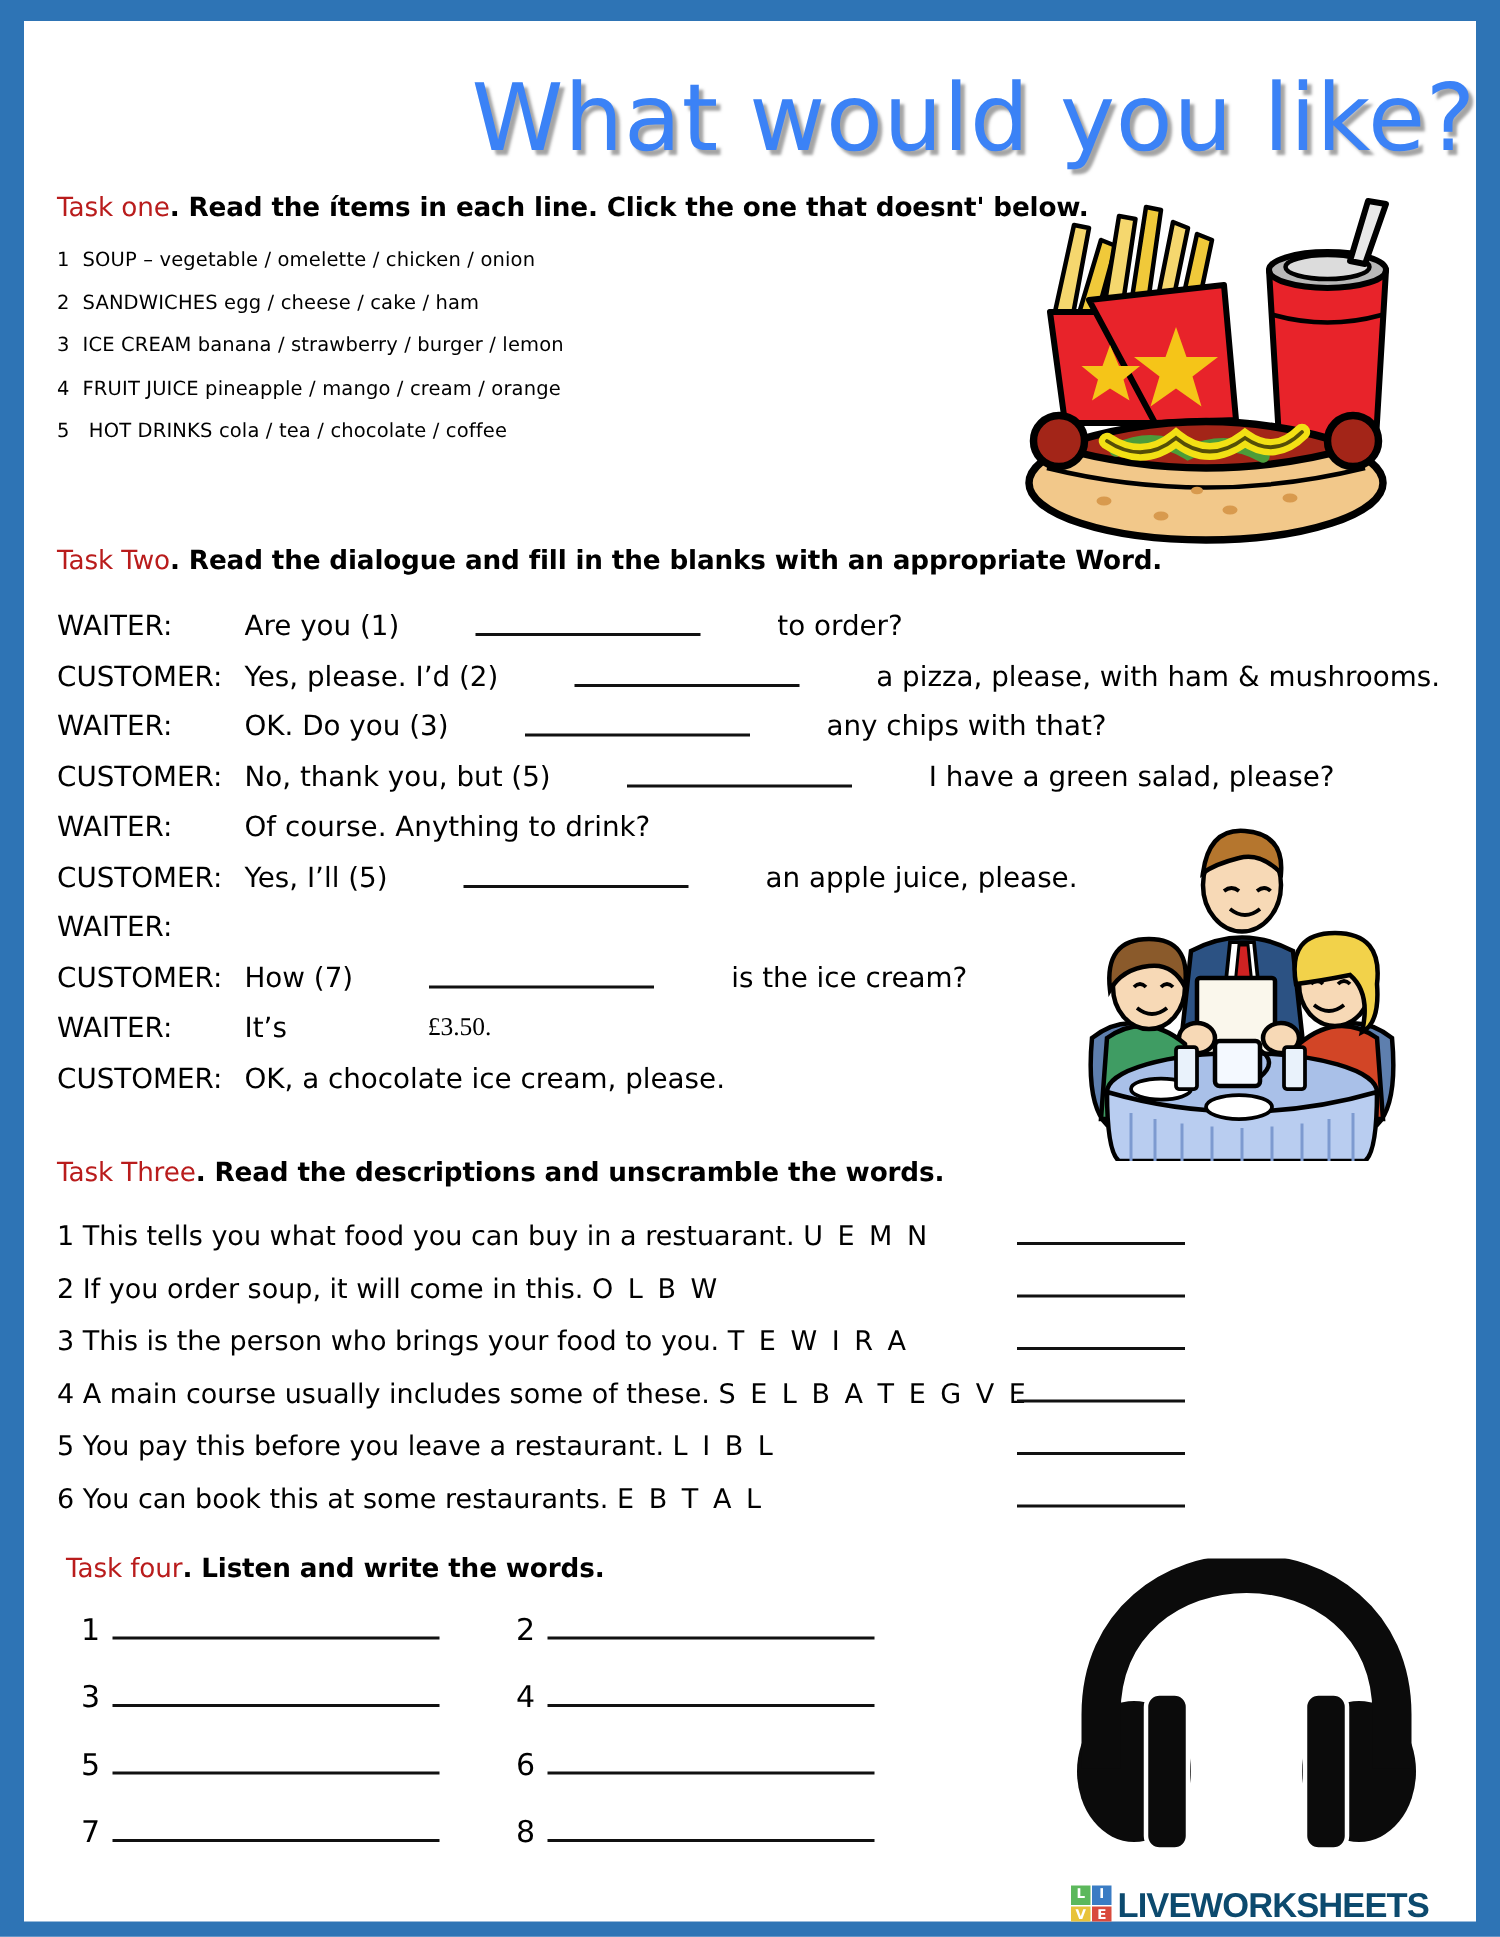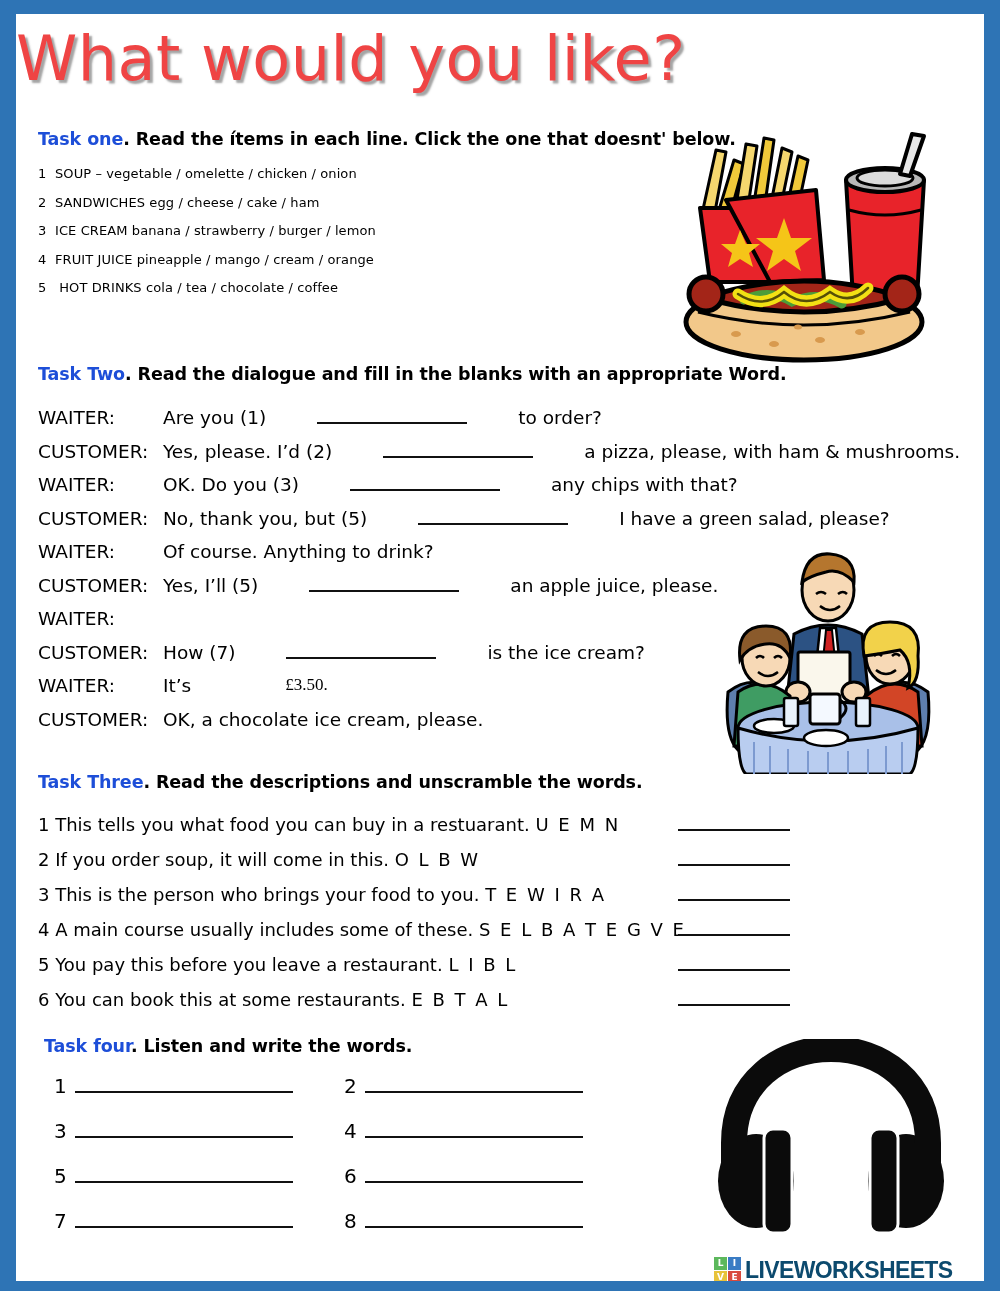--- a/index.html
+++ b/index.html
@@ -24,35 +24,35 @@
   .sheet {
     position: relative;
     width: 100%;
     height: 100%;
     background: #ffffff;
     overflow: hidden;
   }
 
   
   .title {
-    text-align: left;
+    text-align: right;
     font-family: "DejaVu Sans", sans-serif;
     font-size: 62px;
     font-weight: 400;
     letter-spacing: 0.5px;
-    color: #ef4444;
-    padding-top: 12px;
+    color: #3b82f6;
+    padding-top: 32px;
     line-height: 1.05;
     text-shadow: 3px 3px 2px rgba(90,90,90,0.55);
   }
 
   
   .task-label {
-    color: #1d4ed8;
-    font-weight: 700;
+    color: #b91c1c;
+    font-weight: 400;
   }
   .task-head {
     font-size: 17.5px;
     font-weight: 700;
     color: #000;
     letter-spacing: -0.1px;
   }
 
   .list-line {
     font-size: 13px;

